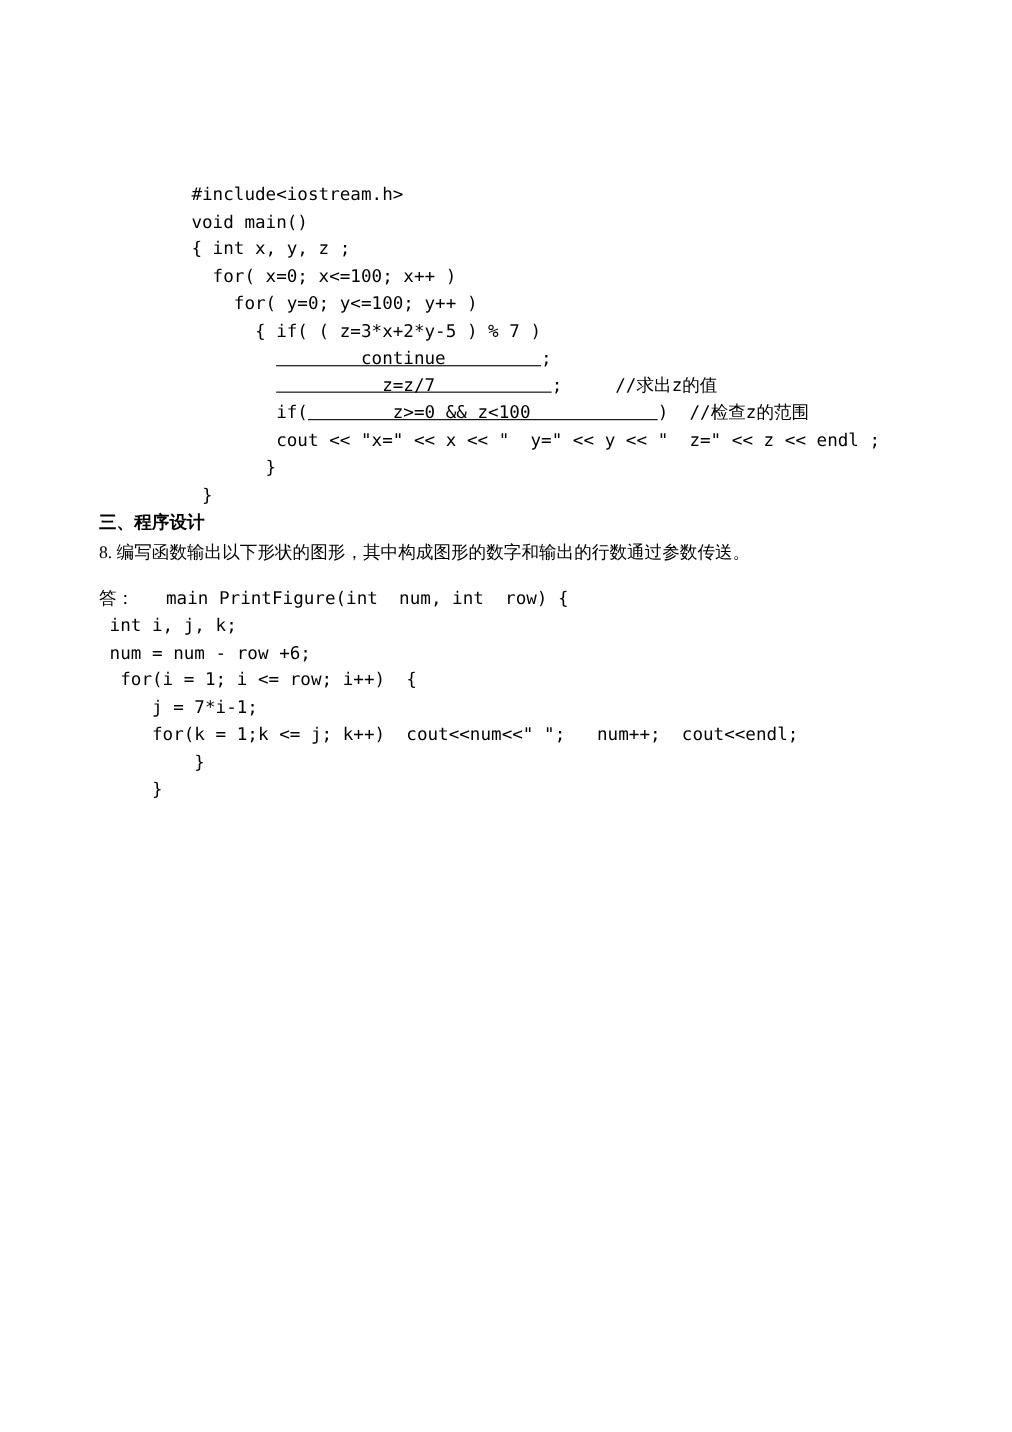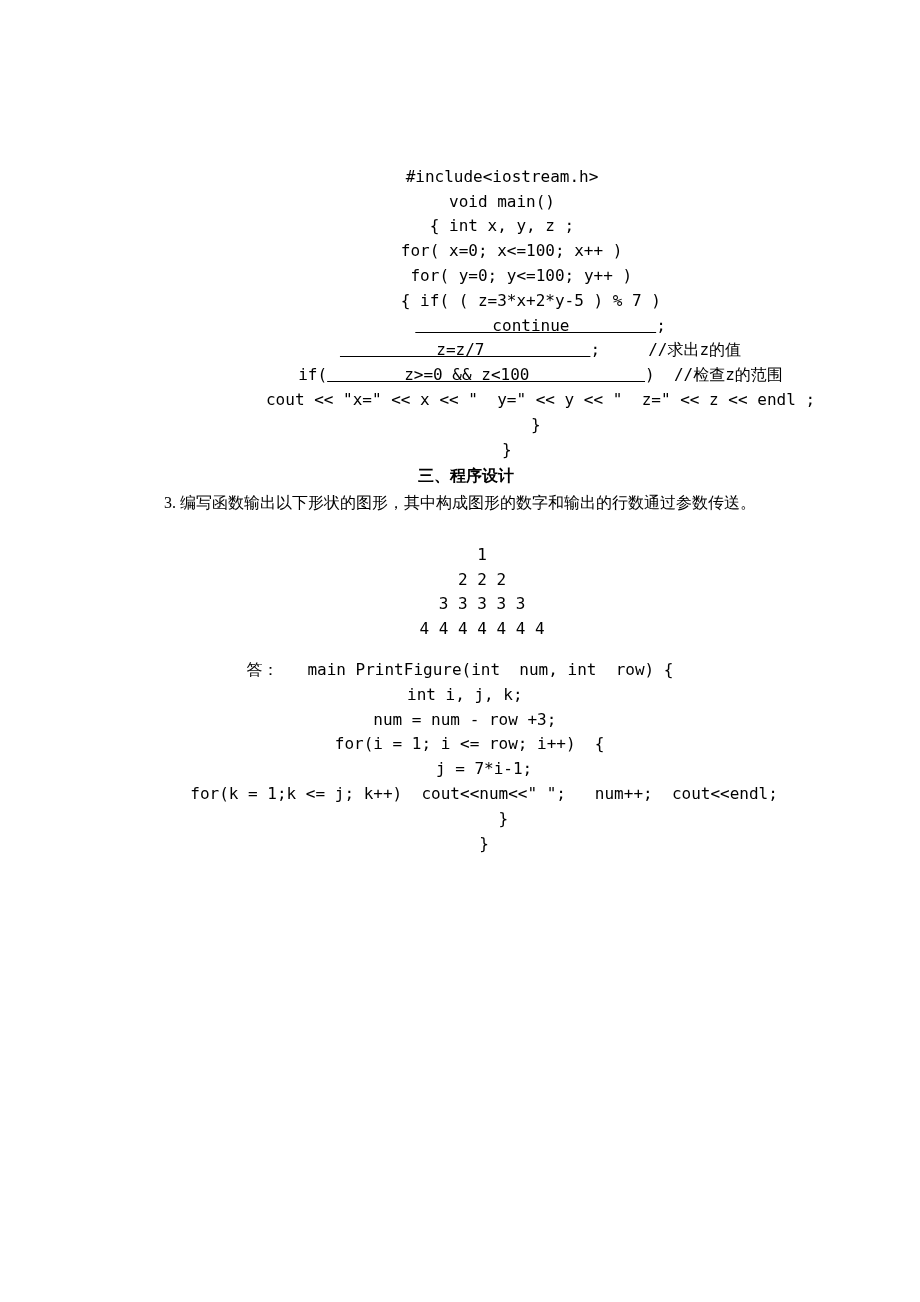--- a/index.html
+++ b/index.html
@@ -8,34 +8,33 @@
       margin: 0;
       padding: 0;
       background: #ffffff;
       font-family: "SimSun", "宋体", serif;
       font-size: 16px;
       color: #000000;
       line-height: 1.55;
     }
     .page {
       padding: 140px 90px 40px 90px;
-      text-align: center;
     }
     .code-block {
       margin-left: 84px;
       font-family: "SimSun", "宋体", monospace;
       white-space: pre;
     }
     .underline {
       text-decoration: underline;
     }
     .section-heading {
       font-weight: bold;
-      margin-left: 12px;
-      font-family: Liberation Sans, sans-serif;
+      margin-left: 0px;
+      font-family: Liberation Mono, monospace;
       margin-top: 2px;
     }
     .question {
       margin-left: 0;
       margin-top: 2px;
     }
     .pattern-block {
       margin-left: 44px;
       white-space: pre;
       font-family: "SimSun", "宋体", monospace;
@@ -65,31 +64,25 @@
 <span>        </span><span class="underline">        continue         </span><span>;</span>
 <span>        </span><span class="underline">          z=z/7           </span><span>;     //求出z的值</span>
 <span>        if(</span><span class="underline">        z&gt;=0 &amp;&amp; z&lt;100            </span><span>)  //检查z的范围</span>
 <span>        cout &lt;&lt; "x=" &lt;&lt; x &lt;&lt; "  y=" &lt;&lt; y &lt;&lt; "  z=" &lt;&lt; z &lt;&lt; endl ;</span>
 <span>       }</span>
 <span> }</span>
 </div>
 
   <div class="section-heading">三、程序设计</div>
 
-  <div class="question">3. 编写函数输出以下形状的图形，其中构成图形的数字和输出的行数通过参数传送。</div>
+  <div class="question">8. 编写函数输出以下形状的图形，其中构成图形的数字和输出的行数通过参数传送。</div>
 
-  <div class="pattern-block">
-<span>1</span>
-<span>2 2 2</span>
-<span>3 3 3 3 3</span>
-<span>4 4 4 4 4 4 4</span>
-</div>
 
   <div class="answer-block"><span class="answer-label">答：</span><span>   main PrintFigure(int  num, int  row) {</span>
 <span> int i, j, k;</span>
-<span> num = num - row +3;</span>
+<span> num = num - row +6;</span>
 <span>  for(i = 1; i &lt;= row; i++)  {</span>
 <span>     j = 7*i-1;</span>
 <span>     for(k = 1;k &lt;= j; k++)  cout&lt;&lt;num&lt;&lt;" ";   num++;  cout&lt;&lt;endl;</span>
 <span>         }</span>
 <span>     }</span>
 </div>
 </div>
 
 </body></html>

